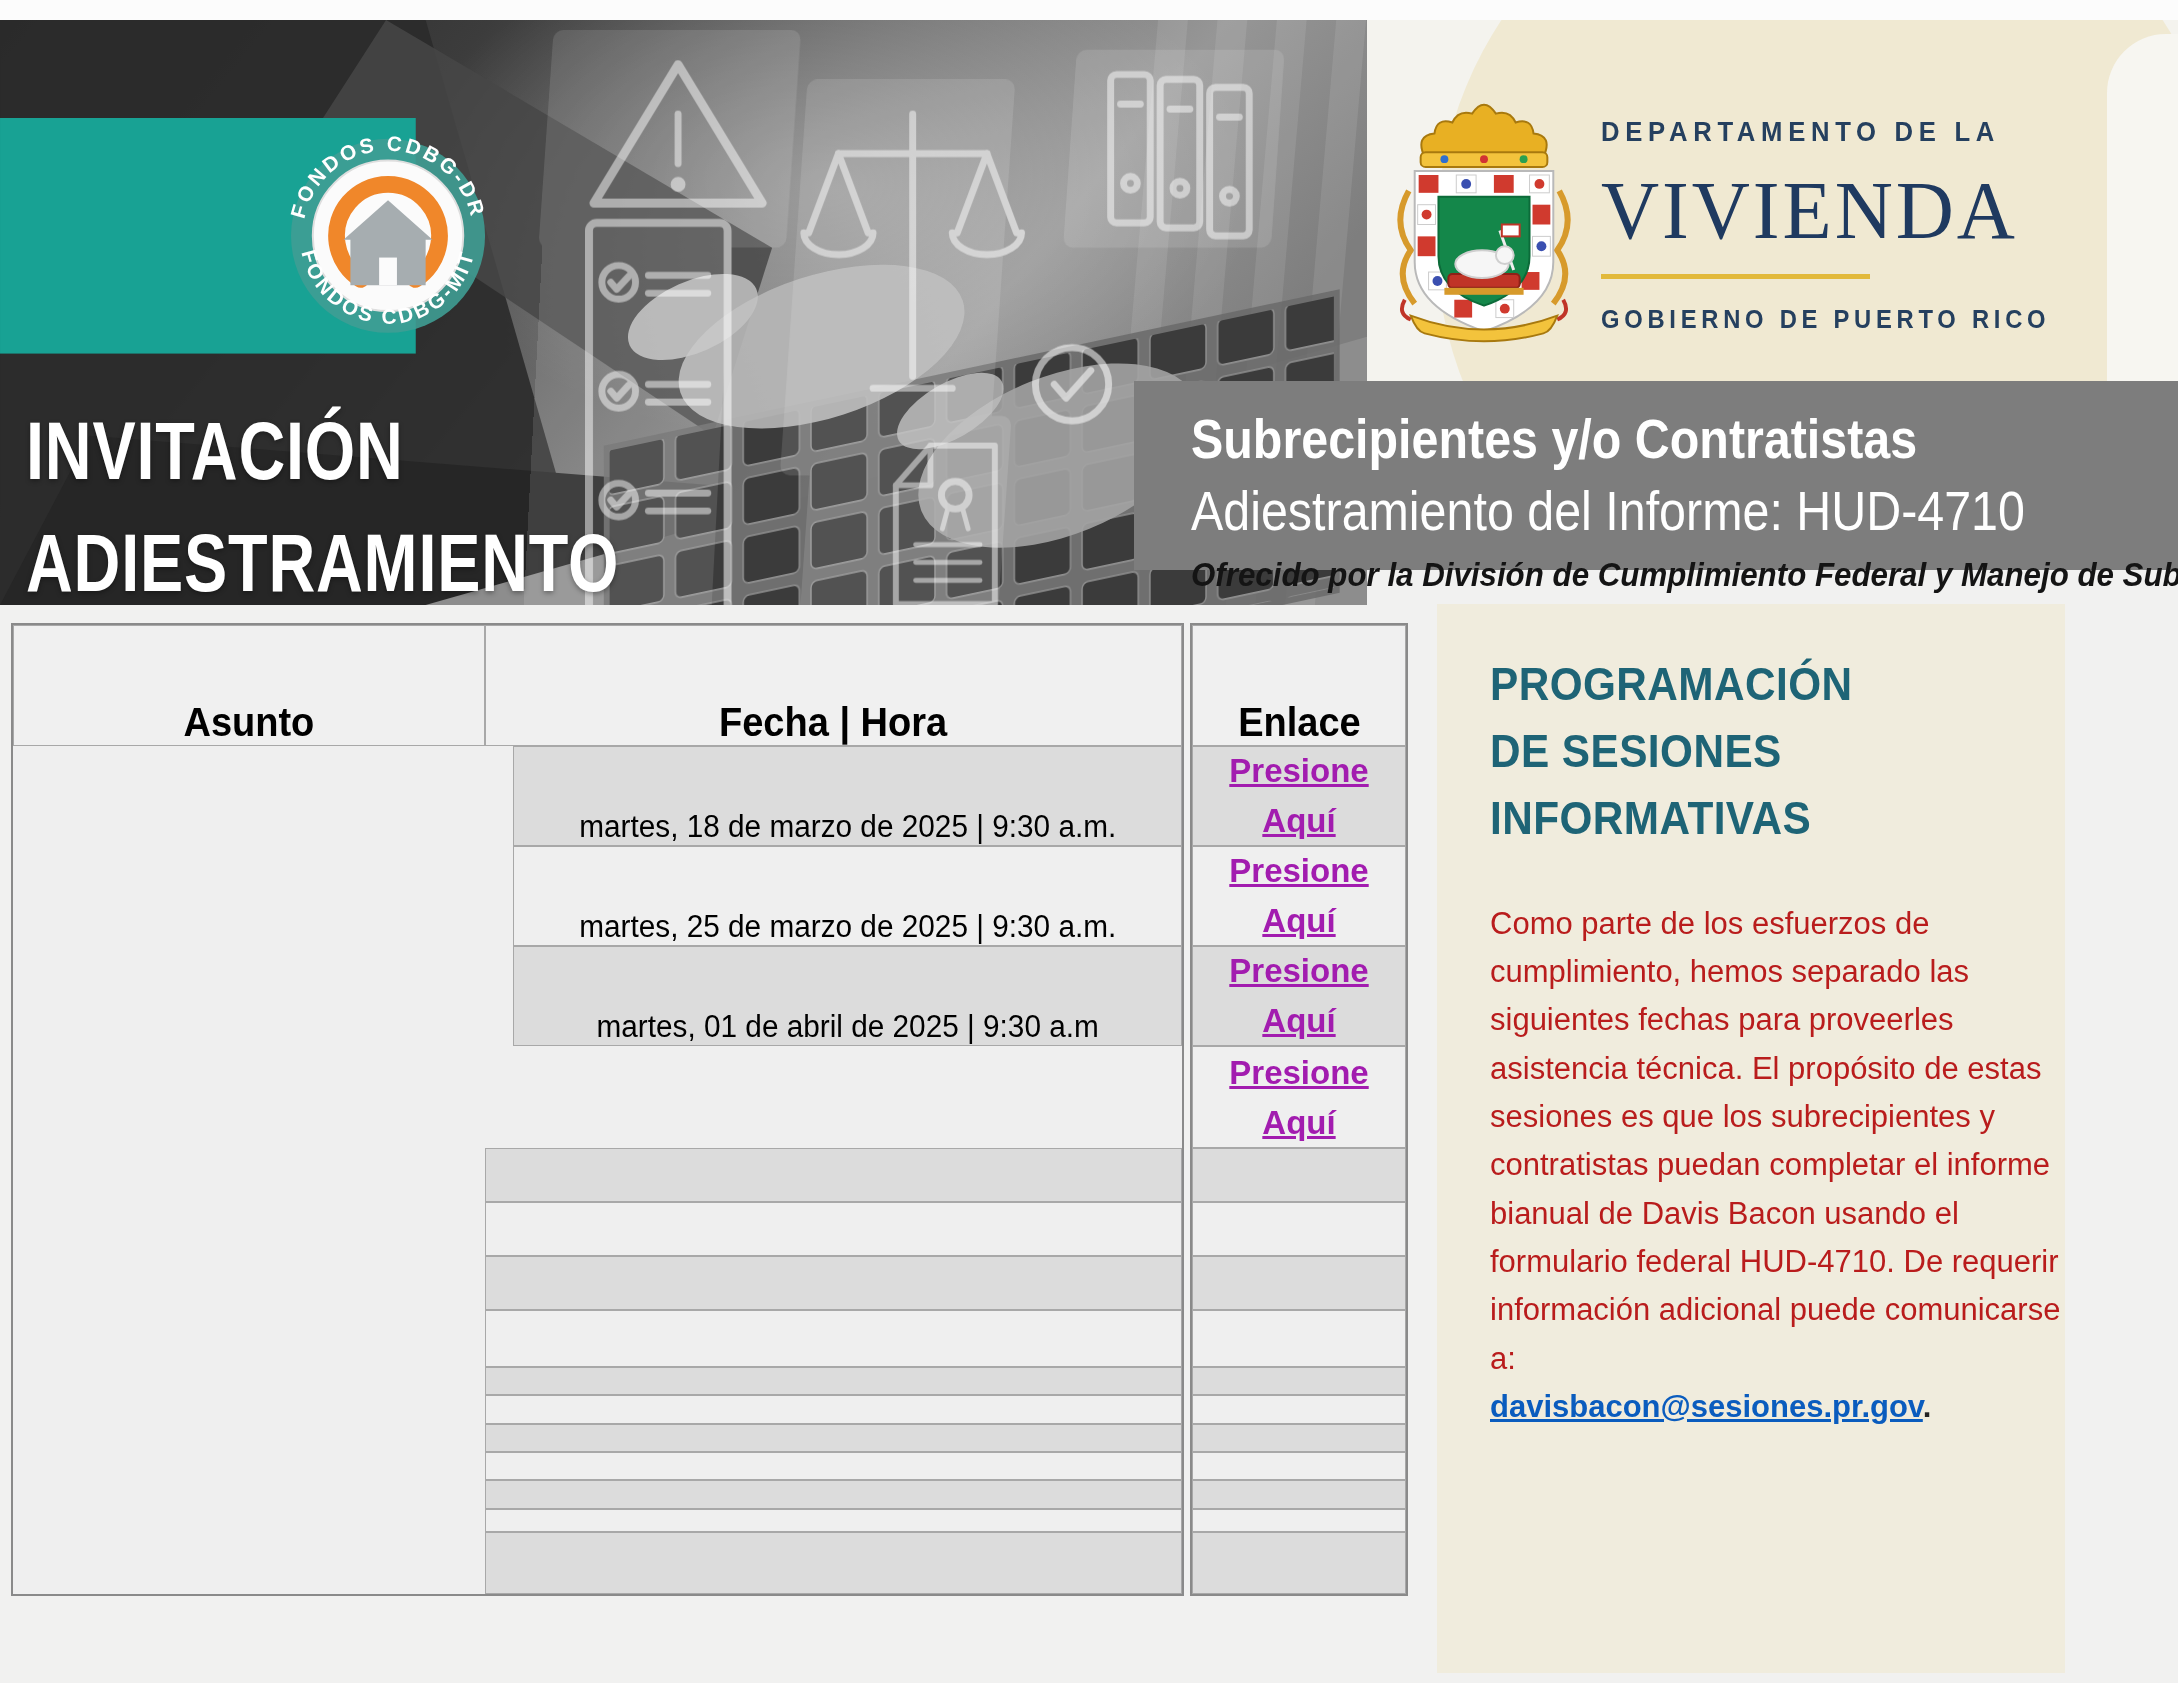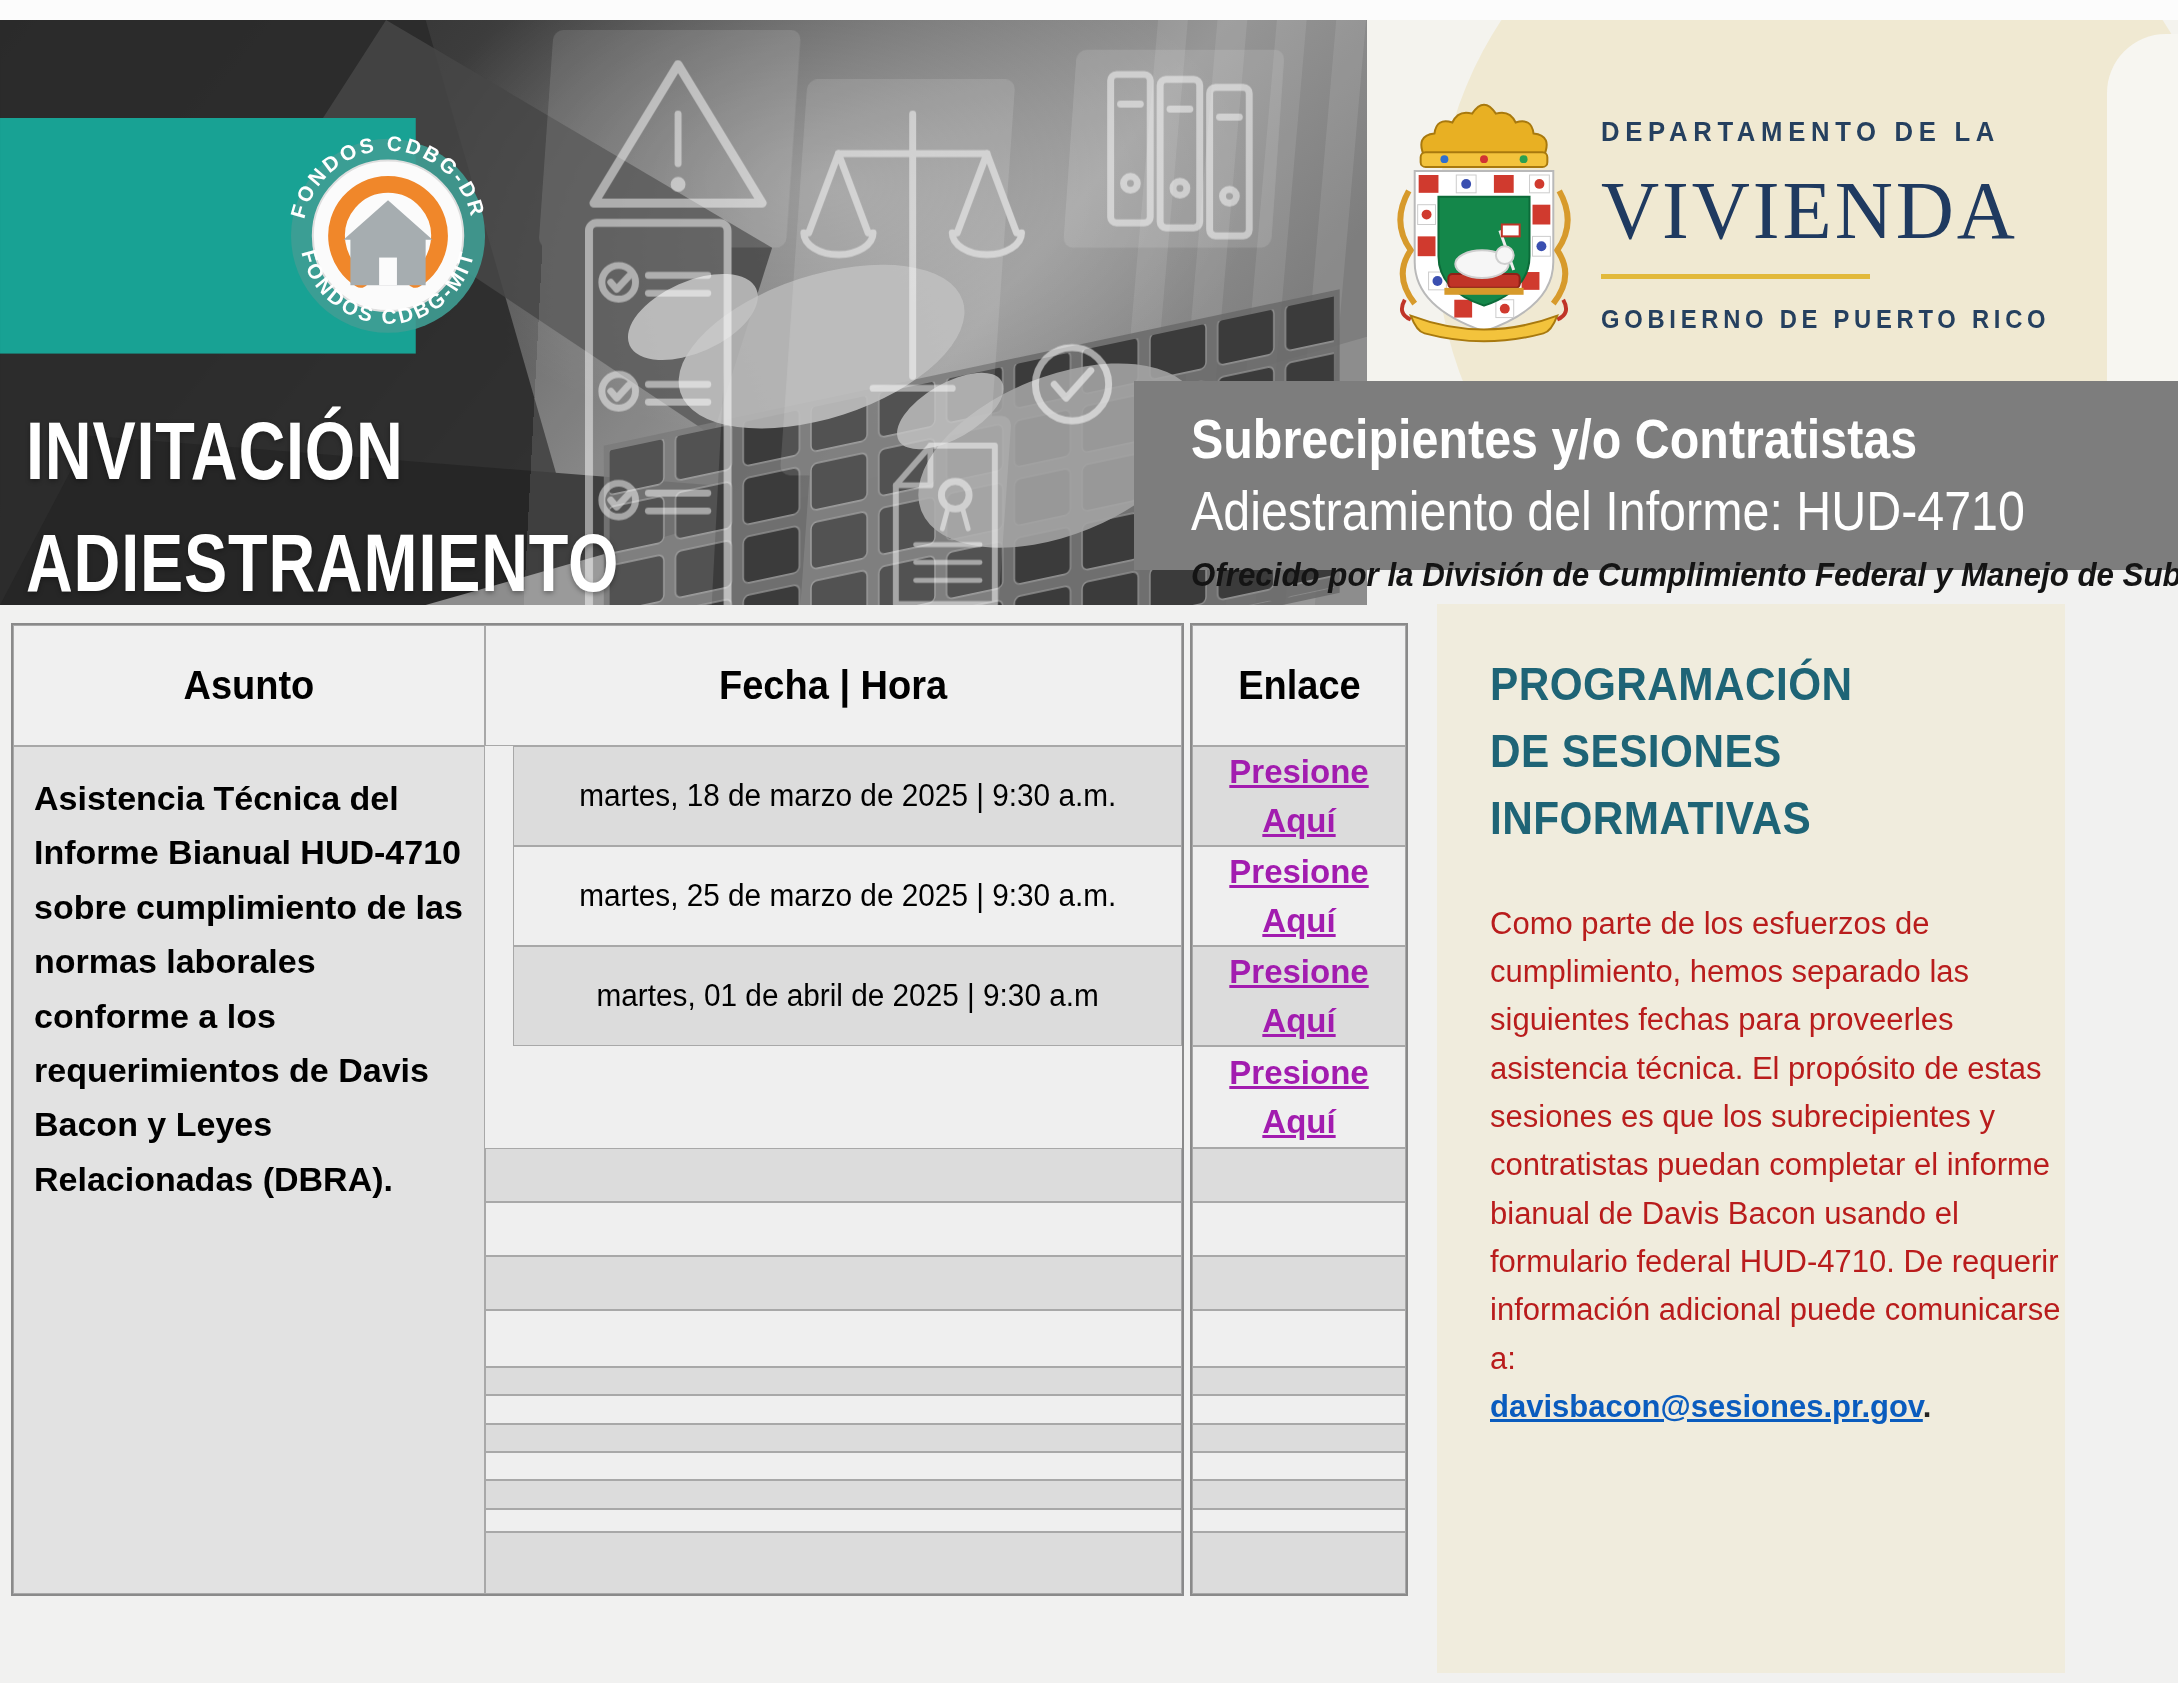--- a/index.html
+++ b/index.html
@@ -54,21 +54,21 @@
   .side-email a{color:#0a5cbe;font-weight:bold;text-decoration:underline;}
   .side-email .dot{color:#222;font-weight:bold;}
 
   
   .tbl{position:absolute;top:623px;display:grid;border:2px solid #8a8a8a;background:#efefef;}
   .tbl-main{left:11px;grid-template-columns:472px 697px;}
   .tbl-enlace{left:1190px;grid-template-columns:214px;}
   .tbl-main,.tbl-enlace{
     grid-template-rows:121px 100px 100px 100px 102px 54px 54px 54px 57px 28px 29px 28px 28px 29px 23px 62px;
   }
-  .cell{border:1px solid #a8a8a8;display:flex;align-items:center;justify-content:center;}
+  .cell{border:1px solid #a8a8a8;display:flex;align-items:flex-end;justify-content:center;}
   .hcell{background:#f0f0f0;font-size:40px;font-weight:bold;color:#000;}
   .hcell span{transform:scaleX(.95);}
   .dark{background:#dcdcdc;}
   .light{background:#efefef;}
   .asunto-cell{
     grid-column:1;grid-row:2/17;background:#e2e2e2;align-items:flex-start;justify-content:flex-start;
     padding:24px 18px 0 20px;font-size:34px;font-weight:bold;line-height:1.6;color:#000;
   }
   .date-cell{font-size:31px;color:#000;margin-left:28px;}
   .date-cell span{transform:scaleX(.96);white-space:nowrap;}
@@ -306,21 +306,20 @@
 </div>
 
 <div class="tbl tbl-main" data-name="schedule-table">
   <div class="cell hcell" style="grid-column:1;grid-row:1;" data-name="header-asunto">
       <span>Asunto</span>
     </div>
   <div class="cell hcell" style="grid-column:2;grid-row:1;" data-name="header-fecha-hora">
       <span>Fecha  | Hora</span>
     </div>
 
-  <div class="cell asunto-cell" data-name="asunto-cell">Asistencia Técnica del Informe Bianual HUD-4710 sobre cumplimiento de las normas laborales conforme a los requerimientos de Davis Bacon y Leyes Relacionadas (DBRA).</div>
 
   <div class="cell date-cell dark" style="grid-column:2;grid-row:2;" data-name="session-date-row">
       <span>martes, 18 de marzo de 2025 | 9:30 a.m.</span>
     </div>
   <div class="cell date-cell light" style="grid-column:2;grid-row:3;" data-name="session-date-row">
       <span>martes, 25 de marzo de 2025 | 9:30 a.m.</span>
     </div>
   <div class="cell date-cell dark" style="grid-column:2;grid-row:4;" data-name="session-date-row">
       <span>martes, 01 de abril de 2025 | 9:30 a.m</span>
     </div>

